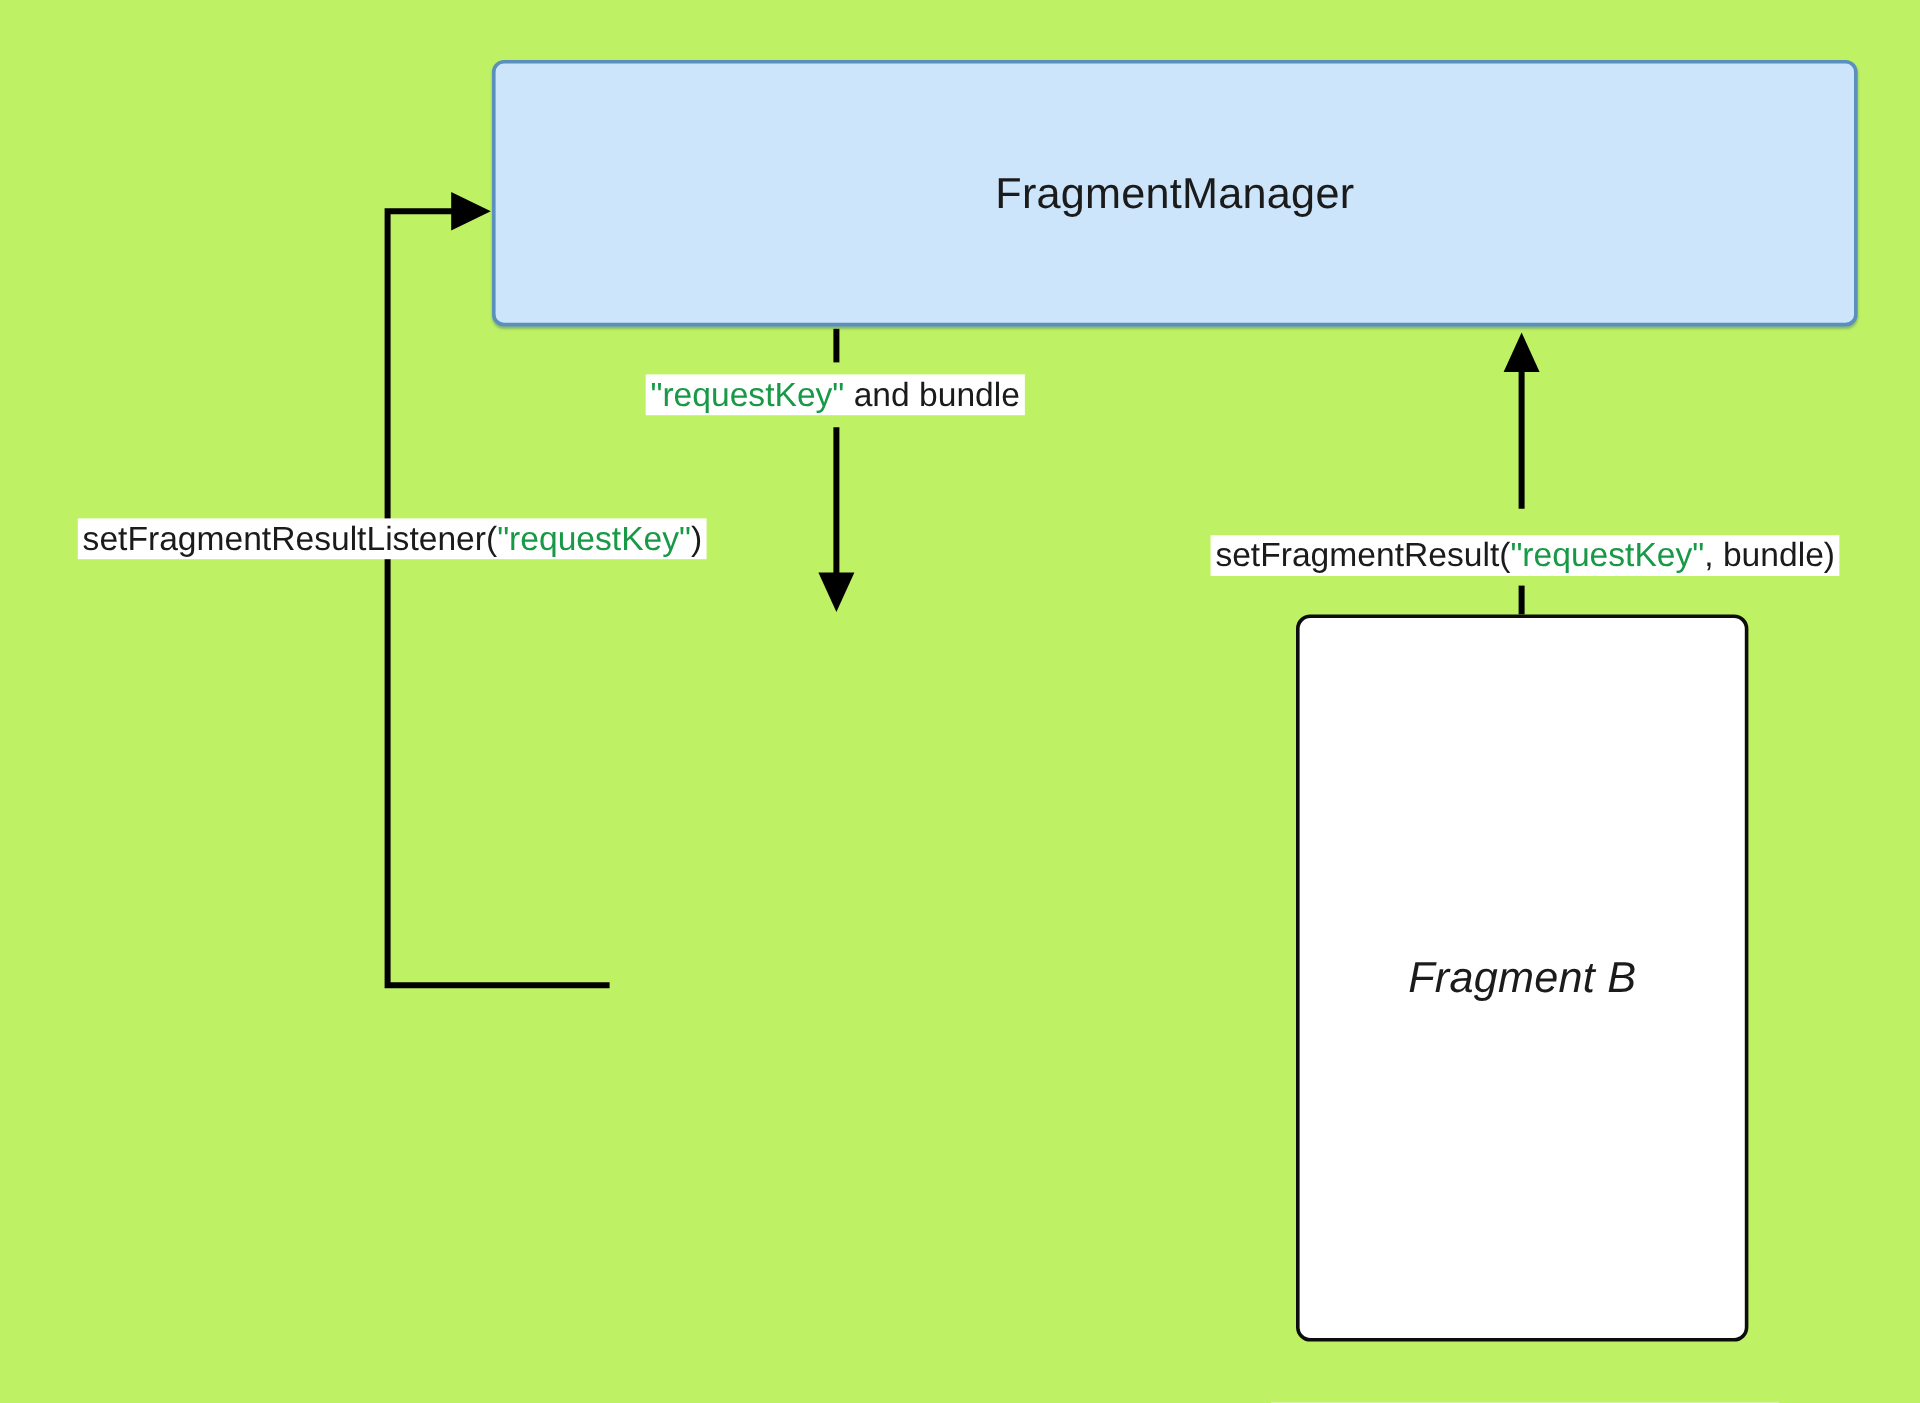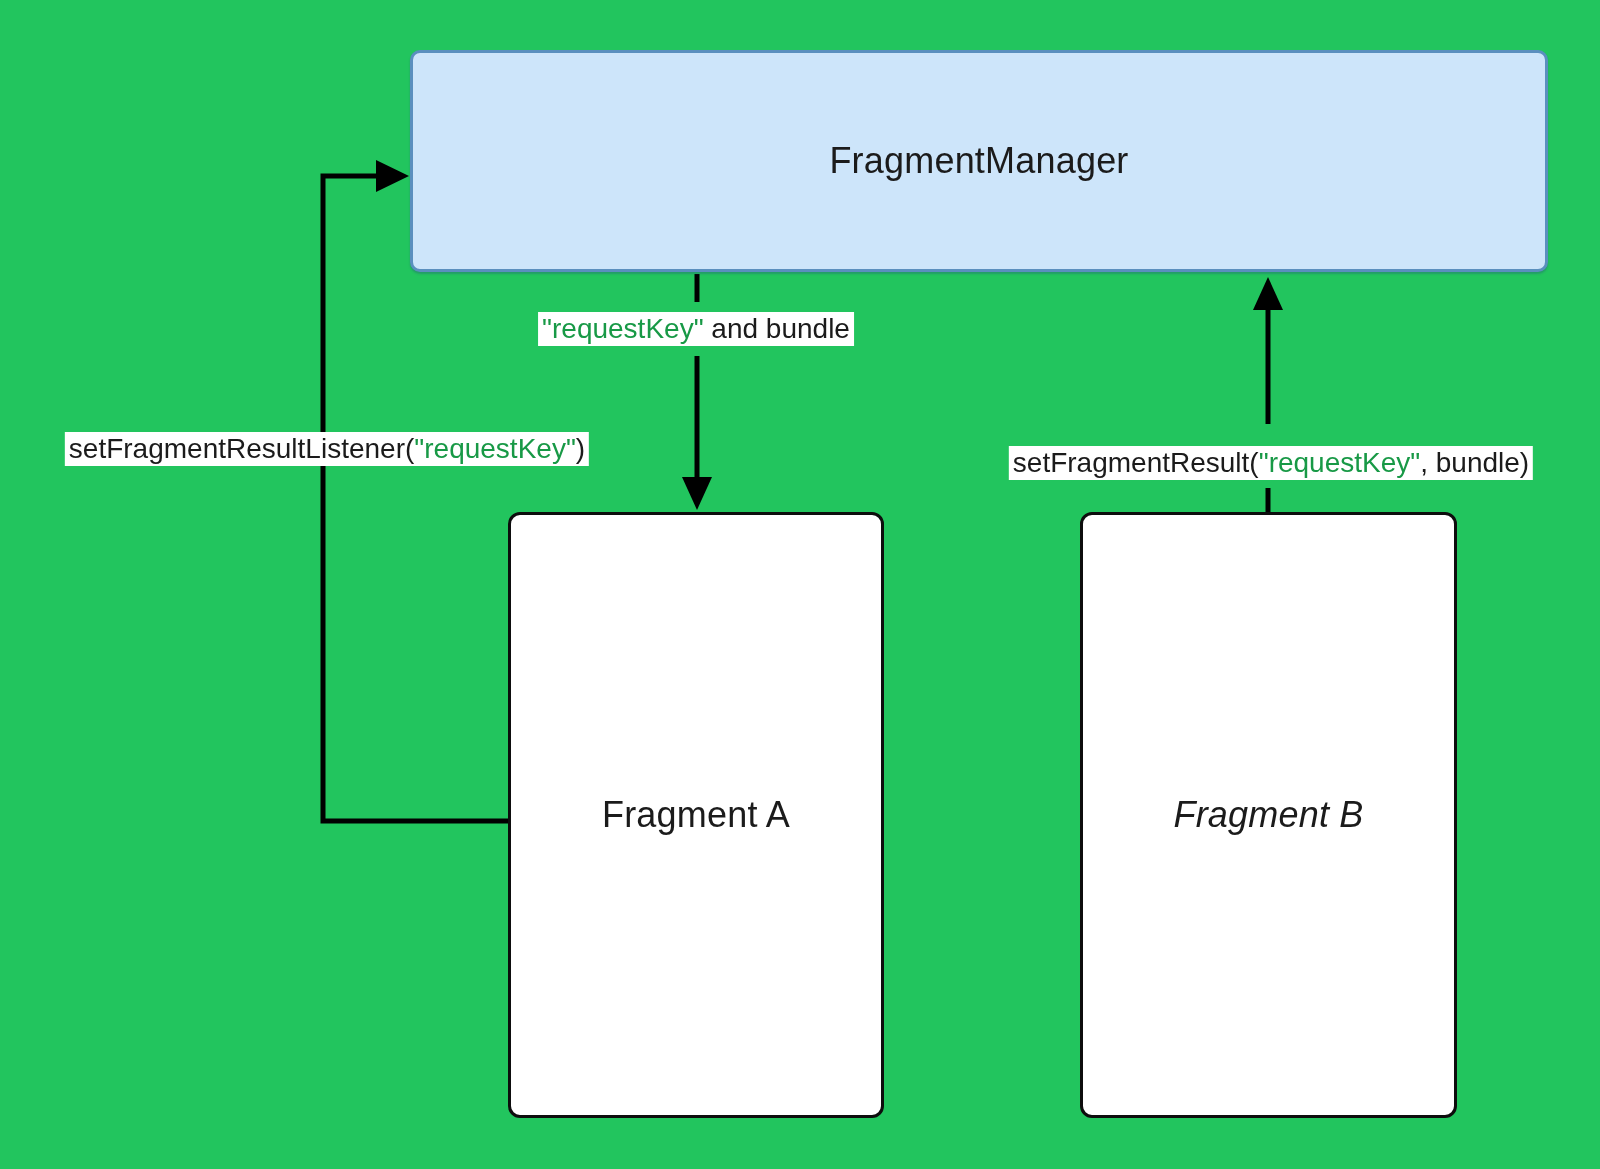--- a/index.html
+++ b/index.html
@@ -10,21 +10,21 @@
     --text-color: #1b1b1b;
   }
   * { margin: 0; padding: 0; box-sizing: border-box; }
   html, body { background: #ffffff; }
   body { font-family: "Liberation Sans", "DejaVu Sans", sans-serif; color: var(--text-color); }
 
   .canvas {
     position: relative;
     width: 1600px;
     height: 1169px;
-    background: #22c55e;
+    background: #bef264;
     overflow: hidden;
   }
 
   .arrow-layer {
     position: absolute;
     left: 0; top: 0;
     width: 1600px; height: 1169px;
     pointer-events: none;
   }
 
@@ -100,23 +100,20 @@
       <polygon class="head" points="1268,277 1253,310 1283,310"></polygon>
       <path class="stroke-line" d="M 1268 308 L 1268 424"></path>
       <path class="stroke-line" d="M 1268 488 L 1268 512"></path>
     </g>
   </svg>
 
   <div class="node manager-box">
     <span class="node-label">FragmentManager</span>
   </div>
 
-  <div class="node fragment-a-box">
-    <span class="node-label">Fragment A</span>
-  </div>
 
   <div class="node fragment-b-box">
     <span class="node-label">Fragment B</span>
   </div>
 
   <div class="edge-label label-request-bundle">
     <span class="key">"requestKey"</span><span> and bundle</span>
   </div>
 
   <div class="edge-label label-set-listener">

